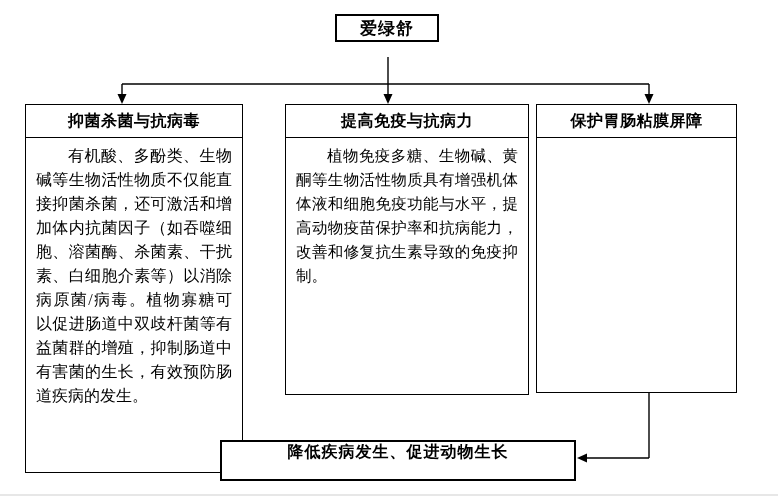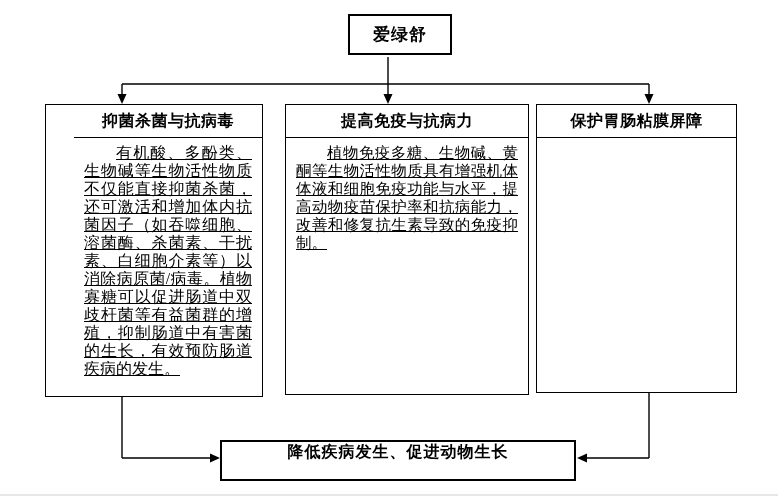--- a/index.html
+++ b/index.html
@@ -21,49 +21,48 @@
     left: 0; top: 0;
     width: 778px; height: 500px;
     pointer-events: none;
   }
   .box {
     position: absolute;
     background: #ffffff;
     box-sizing: border-box;
   }
   .root-box {
-    left: 348px; top: 14px;
-    width: 104px; height: 41px;
+    left: 335px; top: 14px;
+    width: 104px; height: 28px;
     border: 2px solid #000;
     display: flex; align-items: center; justify-content: center;
     font-weight: bold; font-size: 17px;
     letter-spacing: 1px;
   }
   .branch-box {
     top: 104px;
     border: 1px solid #000;
   }
-  .branch-box.b0 { left: 45px;  width: 218px; height: 293px; padding-left: 28px; }
+  .branch-box.b0 { left: 25px;  width: 218px; height: 369px; }
   .branch-box.b1 { left: 285px; width: 244px; height: 291px; }
   .branch-box.b2 { left: 536px; width: 201px; height: 289px; }
   .branch-title {
     height: 33px;
     box-sizing: border-box;
     border-bottom: 1px solid #000;
     display: flex; align-items: center; justify-content: center;
     font-weight: bold; font-size: 16px;
     letter-spacing: 0.5px;
   }
   .branch-body {
     padding: 6px 10px 0 10px;
     font-size: 15.5px;
-    line-height: 18px;
+    line-height: 24px;
     text-align: justify;
     text-indent: 2em;
-    text-decoration: underline;
   }
   .b0 .branch-body, .b2 .branch-body { font-size: 16px; }
   .outcome-box {
     left: 220px; top: 440px;
     width: 356px; height: 41px;
     border: 2px solid #000;
     display: flex; align-items: flex-start; justify-content: center;
     font-weight: bold; font-size: 16px;
     letter-spacing: 1px;
   }

